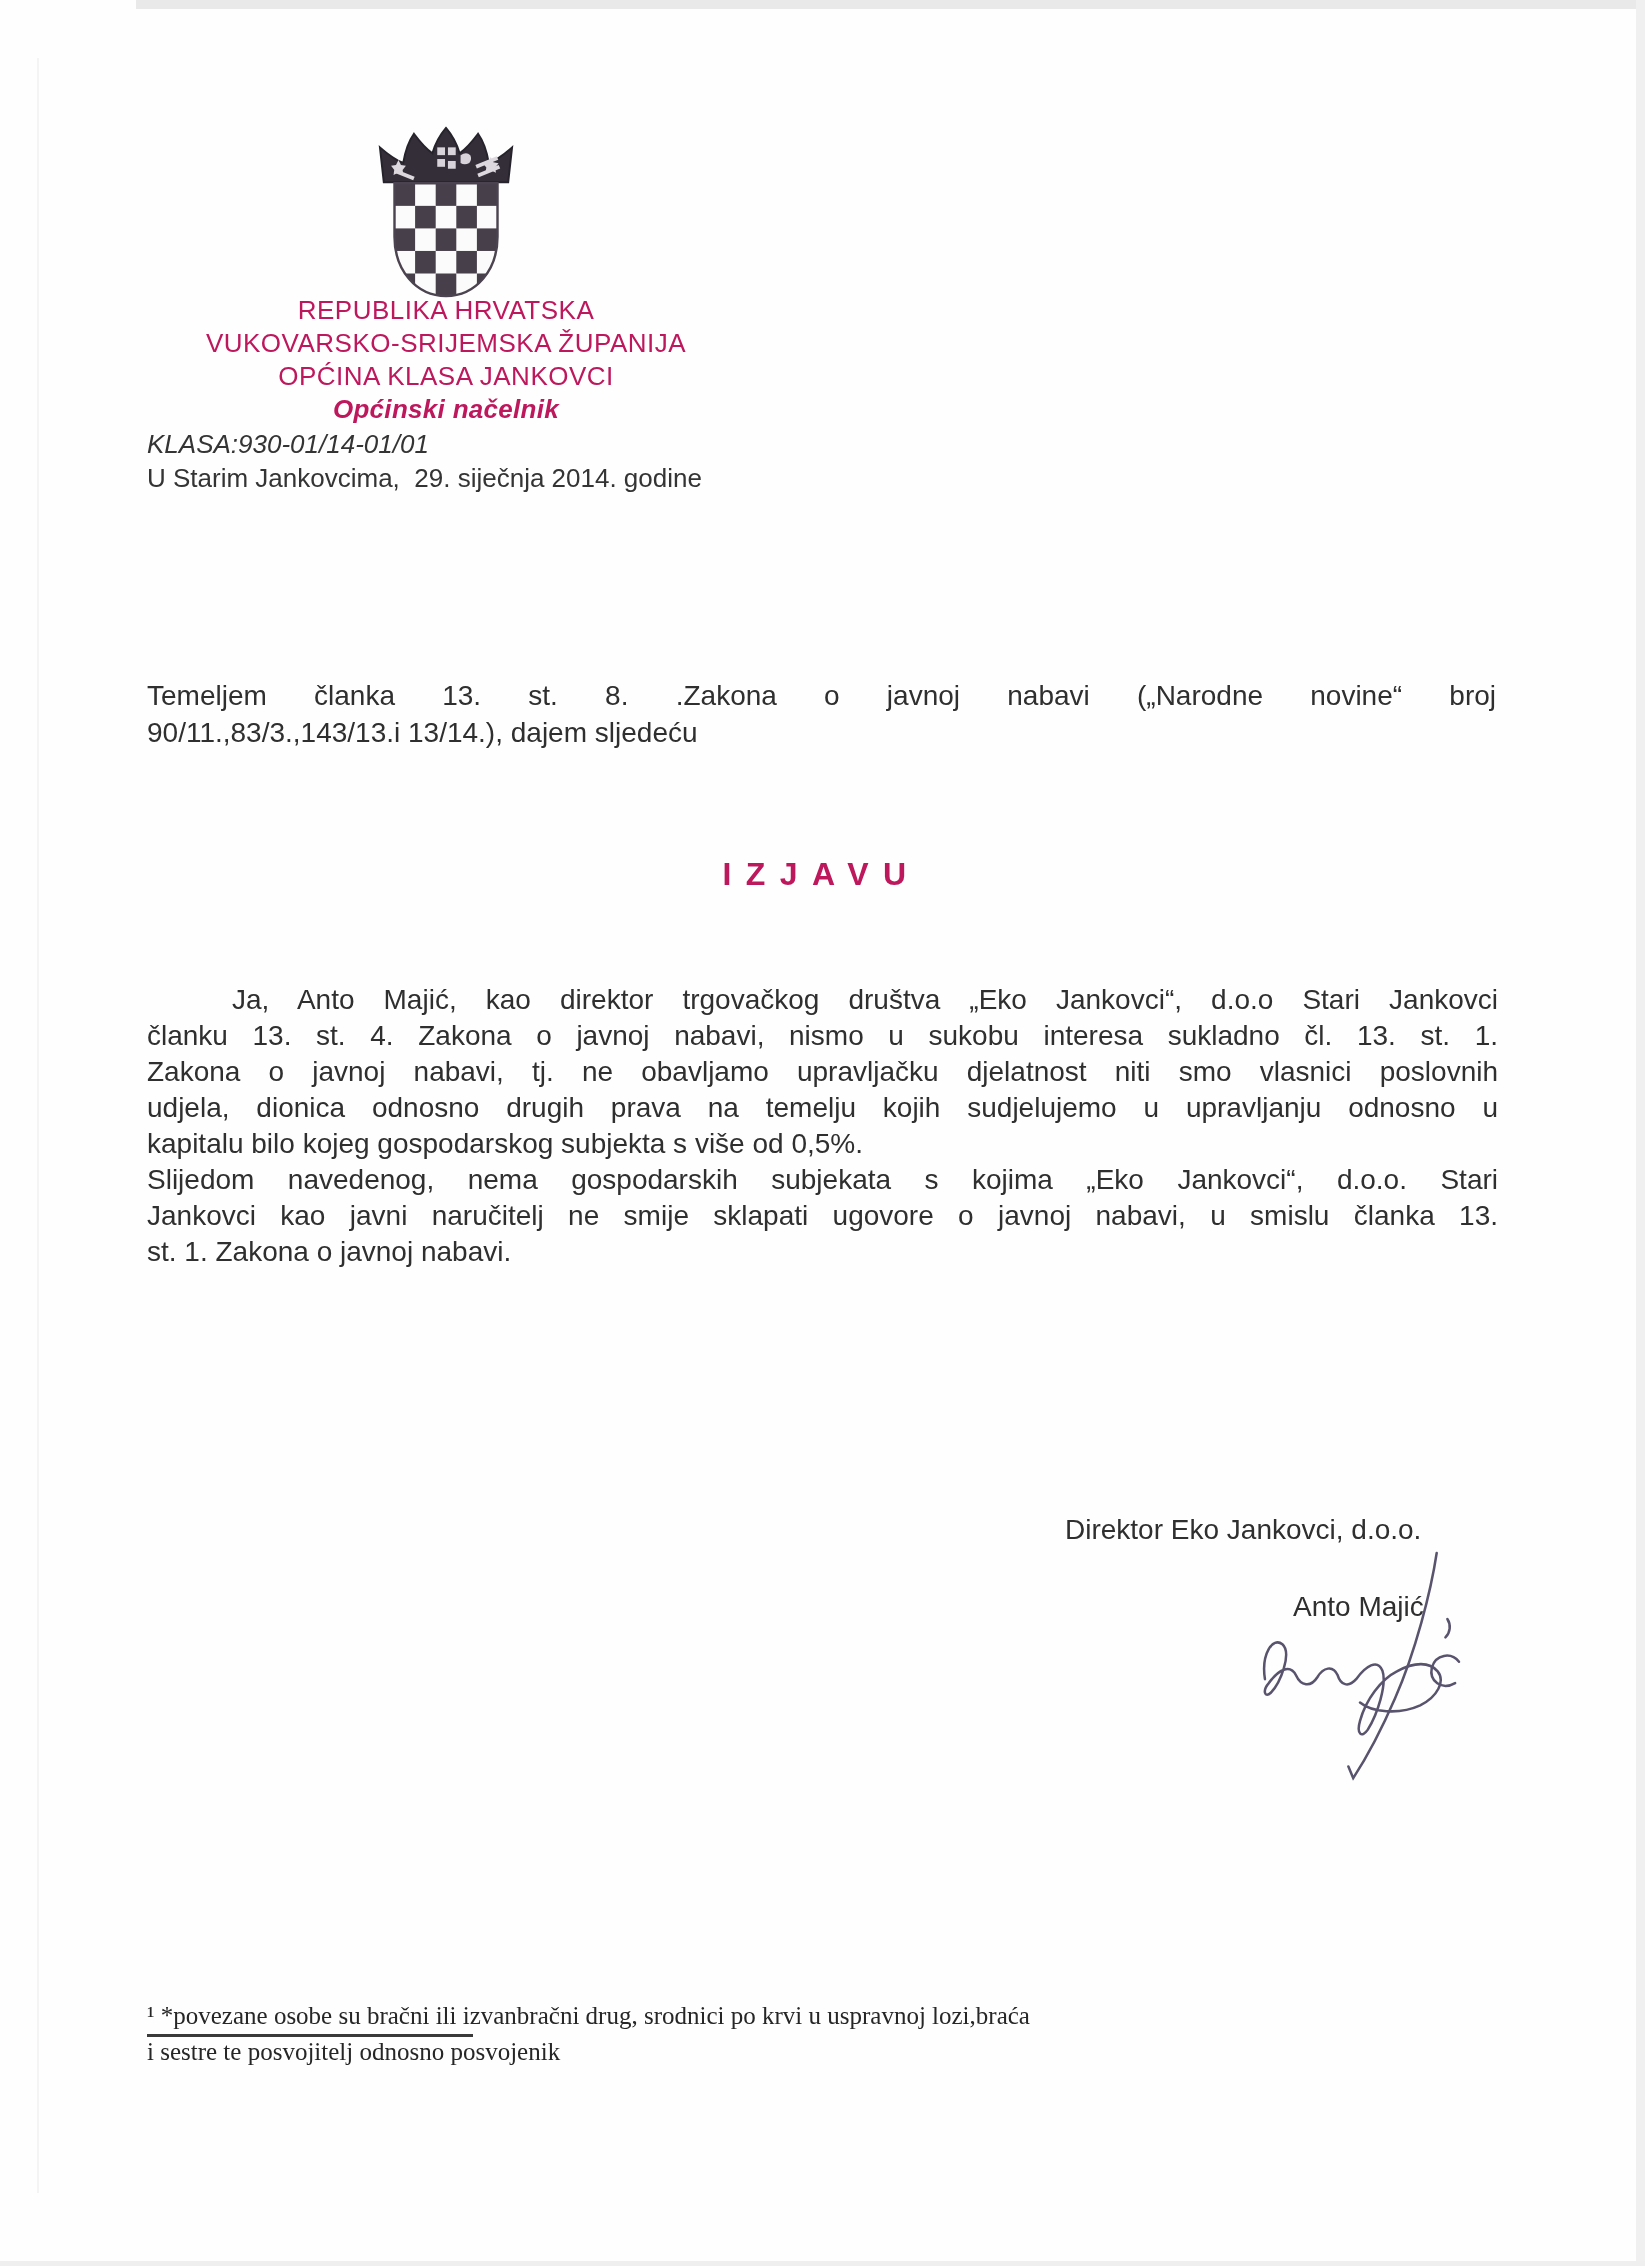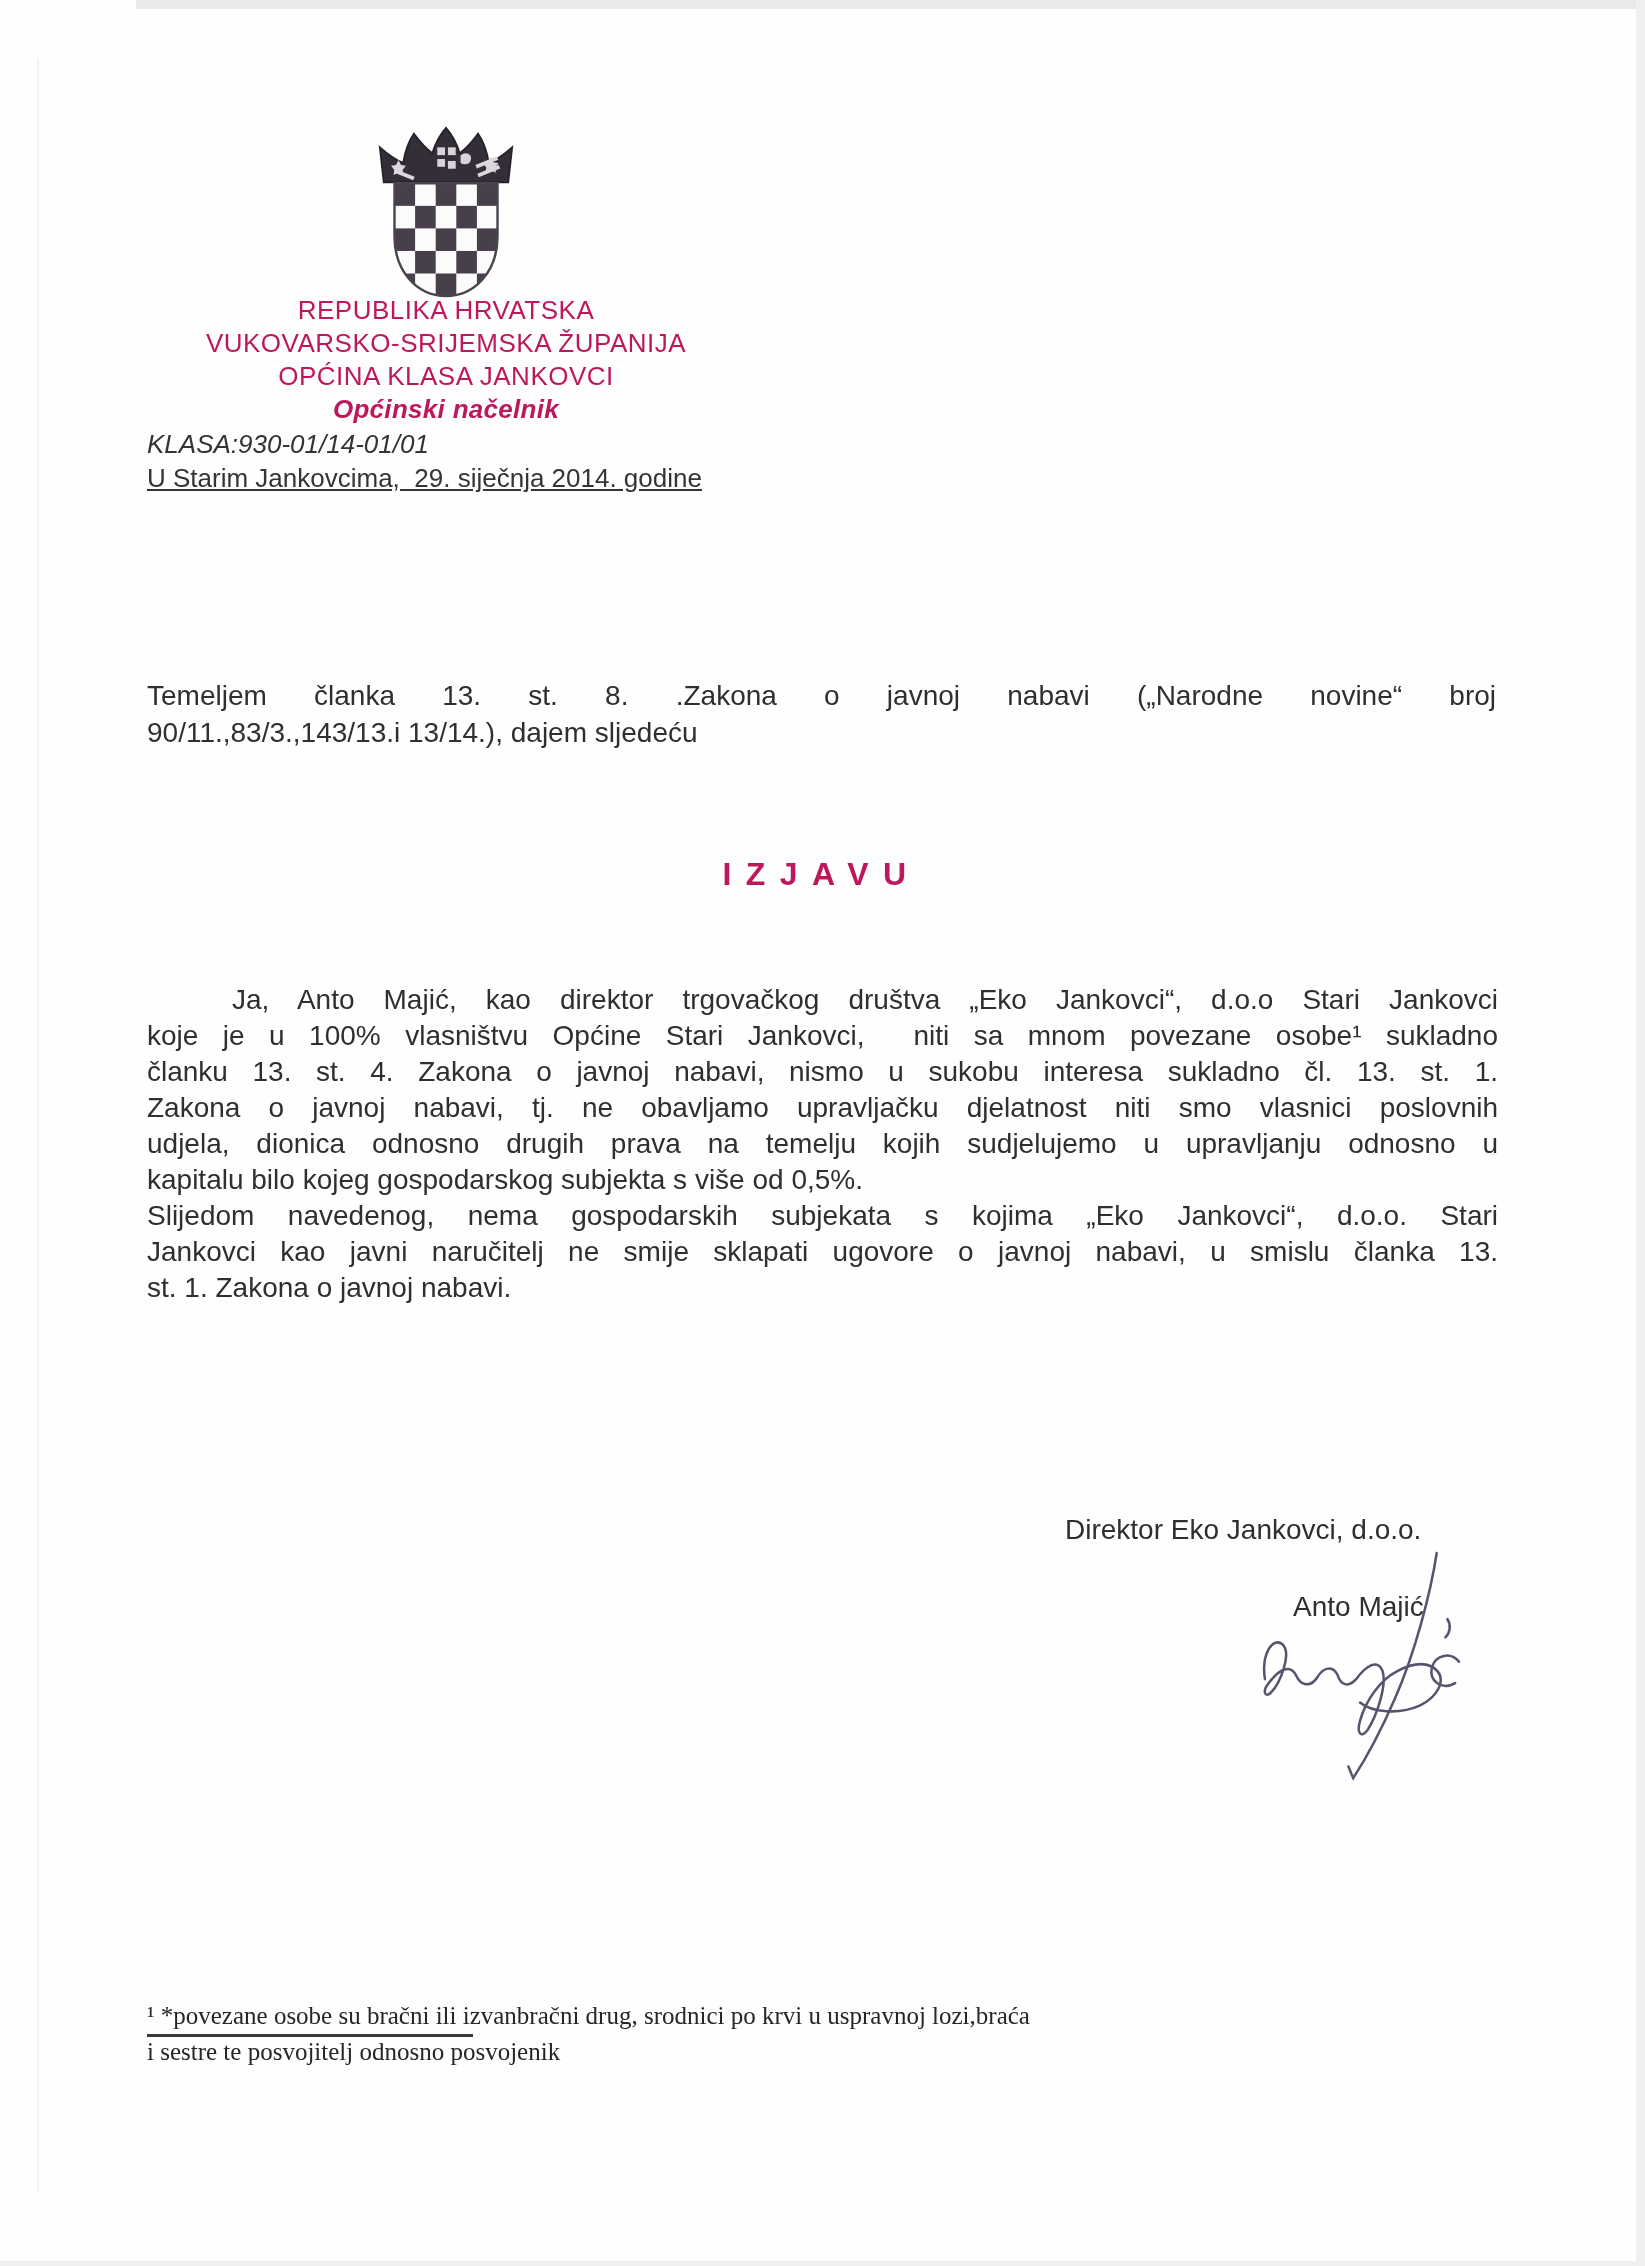--- a/index.html
+++ b/index.html
@@ -14,21 +14,21 @@
 
   .coa{position:absolute;left:377px;top:122px;width:138px;height:179px;}
 
   .hdr-center{
     position:absolute;left:116px;top:294px;width:660px;
     text-align:center;font-size:26px;line-height:33px;letter-spacing:0.5px;color:#be185d;
   }
   .office{font-weight:bold;font-style:italic;letter-spacing:0.3px;}
   .hdr-left{position:absolute;left:147px;top:427px;font-size:26px;line-height:34px;color:#343434;}
   .it{font-style:italic;}
-  .pd{white-space:pre;text-decoration:underline;}
+  .pd{white-space:pre;}
 
   .intro{position:absolute;left:147px;top:677px;width:1349px;font-size:28px;line-height:37px;}
   .jl{text-align:justify;text-align-last:justify;white-space:pre-wrap;}
   .ll{text-align:left;white-space:pre-wrap;}
   .indent{text-indent:85px;}
 
   .title{
     position:absolute;left:147px;top:856px;width:1349px;margin:0;
     text-align:center;font-size:32px;font-weight:bold;letter-spacing:.45em;color:#be185d;
   }
@@ -113,21 +113,20 @@
 
   <div class="intro">
     <div class="jl">Temeljem članka 13. st. 8. .Zakona o javnoj nabavi („Narodne novine“ broj</div>
     <div class="ll">90/11.,83/3.,143/13.i 13/14.), dajem sljedeću</div>
   </div>
 
   <h1 class="title">IZJAVU</h1>
 
   <div class="bodytext">
     <div class="jl indent">Ja, Anto Majić, kao direktor trgovačkog društva „Eko Jankovci“, d.o.o Stari Jankovci</div>
-    <div class="jl">koje je u 100% vlasništvu Općine Stari Jankovci,  niti sa mnom povezane osobe¹ sukladno</div>
     <div class="jl">članku 13. st. 4. Zakona o javnoj nabavi, nismo u sukobu interesa sukladno čl. 13. st. 1.</div>
     <div class="jl">Zakona o javnoj nabavi, tj. ne obavljamo upravljačku djelatnost niti smo vlasnici poslovnih</div>
     <div class="jl">udjela, dionica odnosno drugih prava na temelju kojih sudjelujemo u upravljanju odnosno u</div>
     <div class="ll">kapitalu bilo kojeg gospodarskog subjekta s više od 0,5%.</div>
     <div class="jl">Slijedom navedenog, nema gospodarskih subjekata s kojima „Eko Jankovci“, d.o.o. Stari</div>
     <div class="jl">Jankovci kao javni naručitelj ne smije sklapati ugovore o javnoj nabavi, u smislu članka 13.</div>
     <div class="ll">st. 1. Zakona o javnoj nabavi.</div>
   </div>
 
   <div class="sig-role">Direktor Eko Jankovci, d.o.o.</div>

